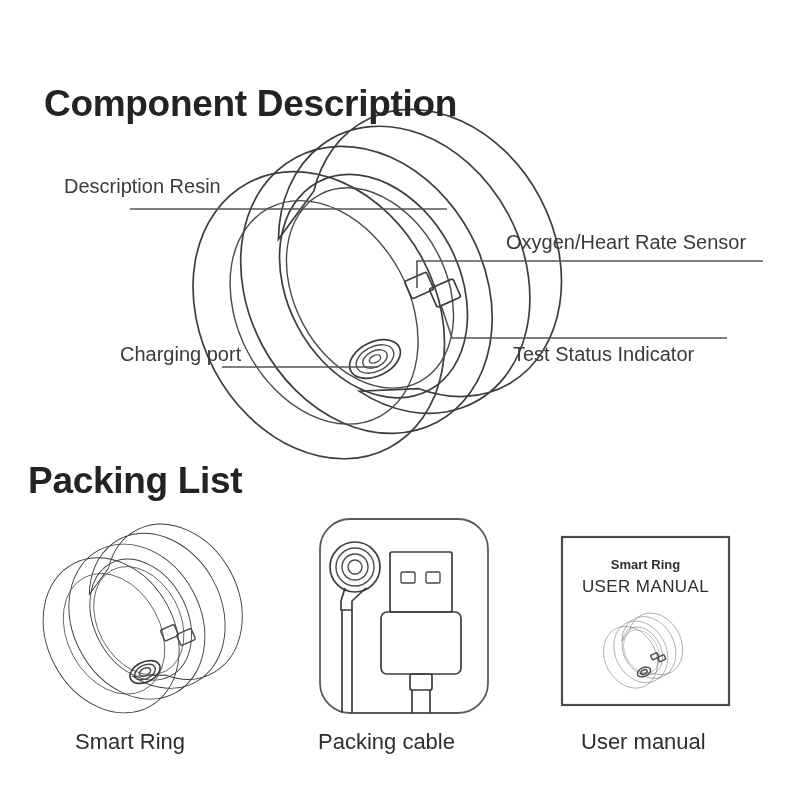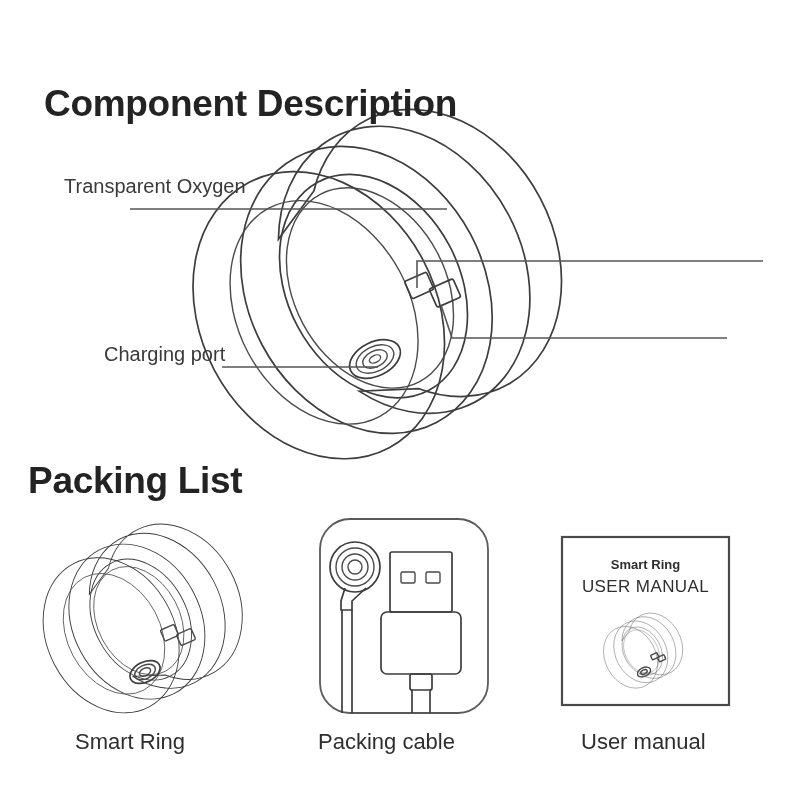--- a/index.html
+++ b/index.html
@@ -29,21 +29,21 @@
   
   .callout-label{
     position:absolute;
     font-size:20px;
     color:#3a3a3a;
     white-space:nowrap;
     line-height:1;
   }
   #label-resin{left:64px;top:176px;}
   #label-oxygen{left:506px;top:232px;}
-  #label-charging-port{left:104px;top:344px;}
+  #label-charging-port{left:120px;top:344px;}
   #label-test-status{left:513px;top:344px;}
 
   
   .pack-caption{
     position:absolute;
     font-size:22px;
     color:#2e2e2e;
     white-space:nowrap;
     line-height:1;
     text-align:center;
@@ -190,25 +190,27 @@
       <g transform="translate(644,672) rotate(-26)">
         <ellipse class="stroke-thin" cx="0" cy="0" rx="7" ry="4.3"></ellipse>
         <ellipse class="stroke-thin" cx="0" cy="0" rx="3.4" ry="2"></ellipse>
       </g>
     </g>
 
   </svg>
 
   <h1 class="section-heading" id="heading-component">Component Description</h1>
 
-  <div class="callout-label" id="label-resin">Transparent Oxygen</div>
-
+  <div class="callout-label" id="label-resin">Description Resin</div>
+
+  <div class="callout-label" id="label-oxygen">Oxygen/Heart Rate Sensor</div>
 
   <div class="callout-label" id="label-charging-port">Charging port</div>
 
+  <div class="callout-label" id="label-test-status">Test Status Indicator</div>
 
   <h1 class="section-heading" id="heading-packing">Packing List</h1>
 
   <div class="manual-text" id="manual-title">Smart Ring</div>
 
   <div class="manual-text" id="manual-subtitle">USER MANUAL</div>
 
   <div class="pack-caption" id="caption-ring">Smart Ring</div>
 
   <div class="pack-caption" id="caption-cable">Packing cable</div>

